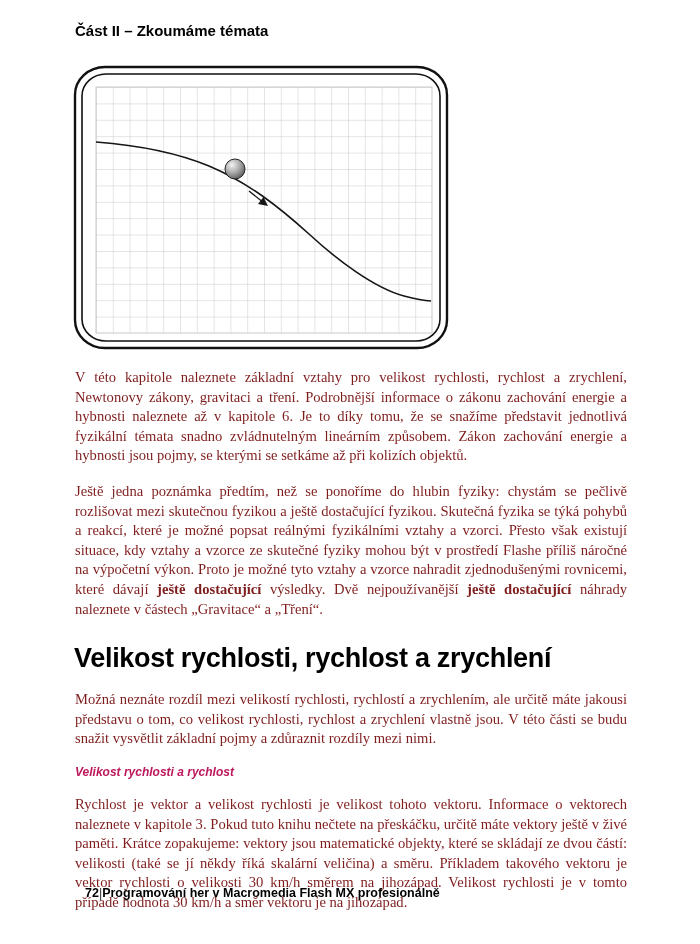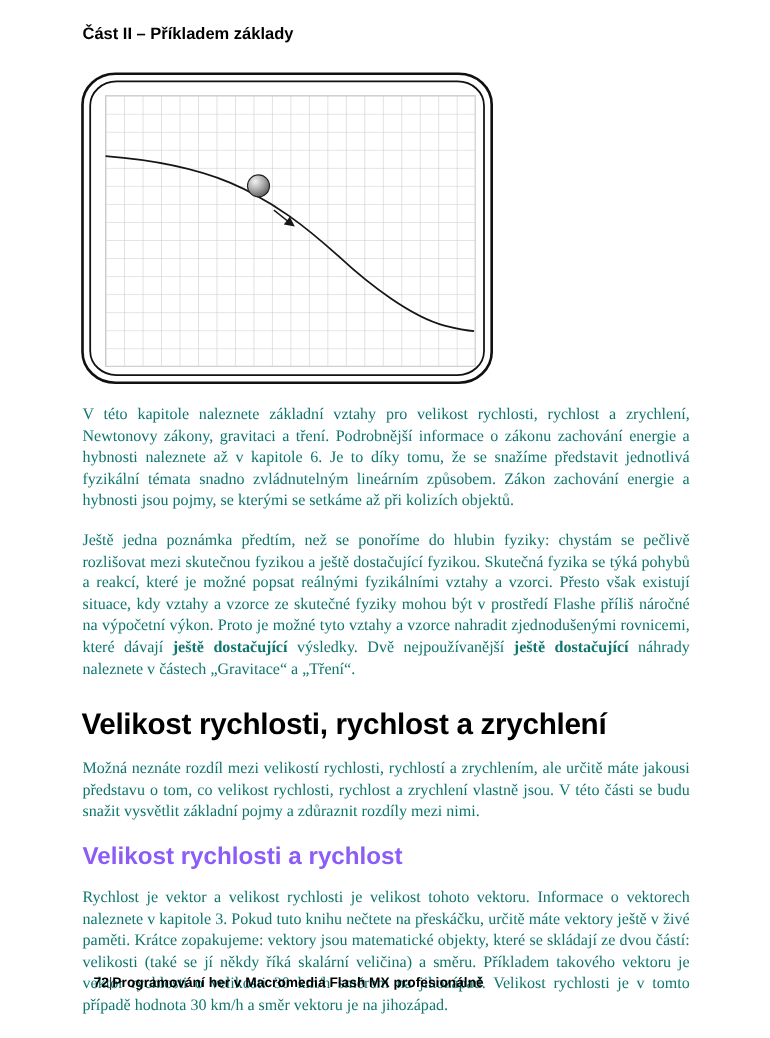--- a/index.html
+++ b/index.html
@@ -25,40 +25,41 @@
     color: #000;
   }
 
   .diagram { margin: 26px 0 0 -2px; width: 376px; height: 285px; }
 
   .body-p {
     font-size: 14.6px;
     line-height: 19.6px;
     text-align: justify;
     margin: 16px 0 7px 0;
-    color: #0f766e;
+    color: #7f1d1d;
   }
   .first-p { margin-top: 18px; }
   .it { }
   .bd { font-weight: 700; }
 
   h1.main-heading {
     font-family: "Liberation Sans", sans-serif;
     font-size: 27px;
     font-weight: 700;
     letter-spacing: -0.3px;
     color: #000;
     margin: 24px 0 8px -1px;
   }
   h2.sub-heading {
     font-family: "Liberation Sans", sans-serif;
-    font-size: 22px;
+    font-size: 12px;
     font-weight: 700;
-    color: #8b5cf6;
+    color: #be185d;
     margin: 16px 0 7px 0;
+    font-style: italic;
   }
 
   .page-footer {
     position: absolute;
     left: 85px;
     bottom: 44px;
     font-family: "Liberation Sans", sans-serif;
     font-weight: 700;
     font-size: 12.5px;
     color: #000;
@@ -76,21 +77,21 @@
   svg .arrow-line { stroke: #161616; stroke-width: 1.3px; }
   svg .arrow-head { fill: #161616; }
   svg .ball       { stroke: #222; stroke-width: 1px; }
 </style>
 </head>
 <body>
 
 <div class="page">
   <div class="content">
 
-    <div class="running-header">Část II – Příkladem základy</div>
+    <div class="running-header">Část II – Zkoumáme témata</div>
 
     <figure class="diagram" style="margin-left:-2px; margin-bottom:0;">
       <svg width="376" height="285" viewBox="0 0 376 285">
         <defs>
           <radialGradient id="ballGrad" cx="0.35" cy="0.3" r="0.9">
             <stop offset="0" stop-color="#f2f2f2"></stop>
             <stop offset="0.45" stop-color="#a8a8a8"></stop>
             <stop offset="1" stop-color="#3a3a3a"></stop>
           </radialGradient>
           <pattern id="gridPat" width="16.8" height="16.4" patternUnits="userSpaceOnUse" x="23" y="22">

